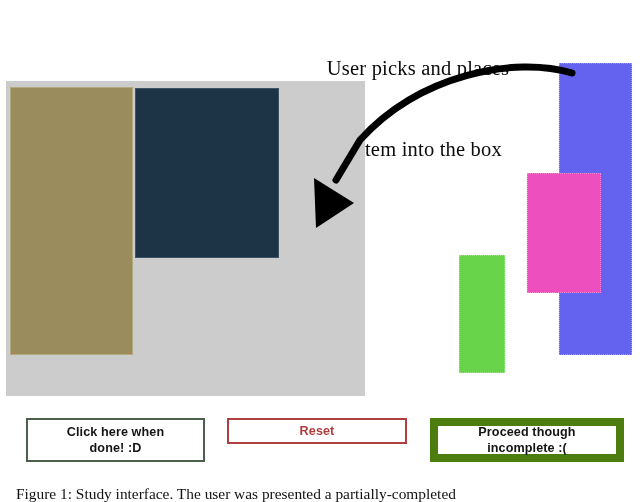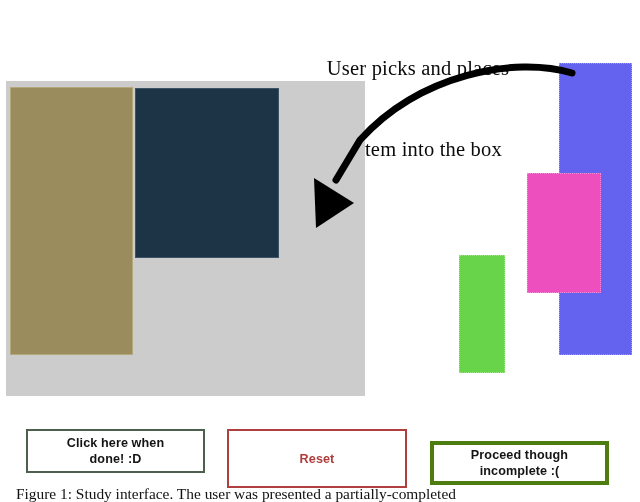--- a/index.html
+++ b/index.html
@@ -108,21 +108,20 @@
     pointer-events: none;
   }
 
   
   .controls {
     position: absolute;
     left: 0;
     top: 418px;
     width: 640px;
     height: 48px;
-    margin-top: 11px;
   }
   .btn {
     position: absolute;
     box-sizing: border-box;
     background: #ffffff;
     display: flex;
     align-items: center;
     justify-content: center;
     text-align: center;
     font-family: "Liberation Sans", sans-serif;
@@ -138,30 +137,30 @@
     top: 0px;
     width: 179px;
     height: 44px;
     border: 2px solid #4d5f4d;
     color: #141414;
   }
   .btn-reset {
     left: 227px;
     top: 0px;
     width: 180px;
-    height: 59px;
+    height: 26px;
     border: 2px solid #b04040;
     color: #b03c3c;
   }
   .btn-incomplete {
     left: 430px;
-    top: 12px;
-    width: 179px;
+    top: 0px;
+    width: 194px;
     height: 44px;
-    border: 4px solid #4d7c0f;
+    border: 8px solid #4d7c0f;
     color: #141414;
   }
 
   
   .figure-caption {
     position: absolute;
     left: 16px;
     top: 484px;
     width: 634px;
     font-family: "Liberation Serif", serif;

